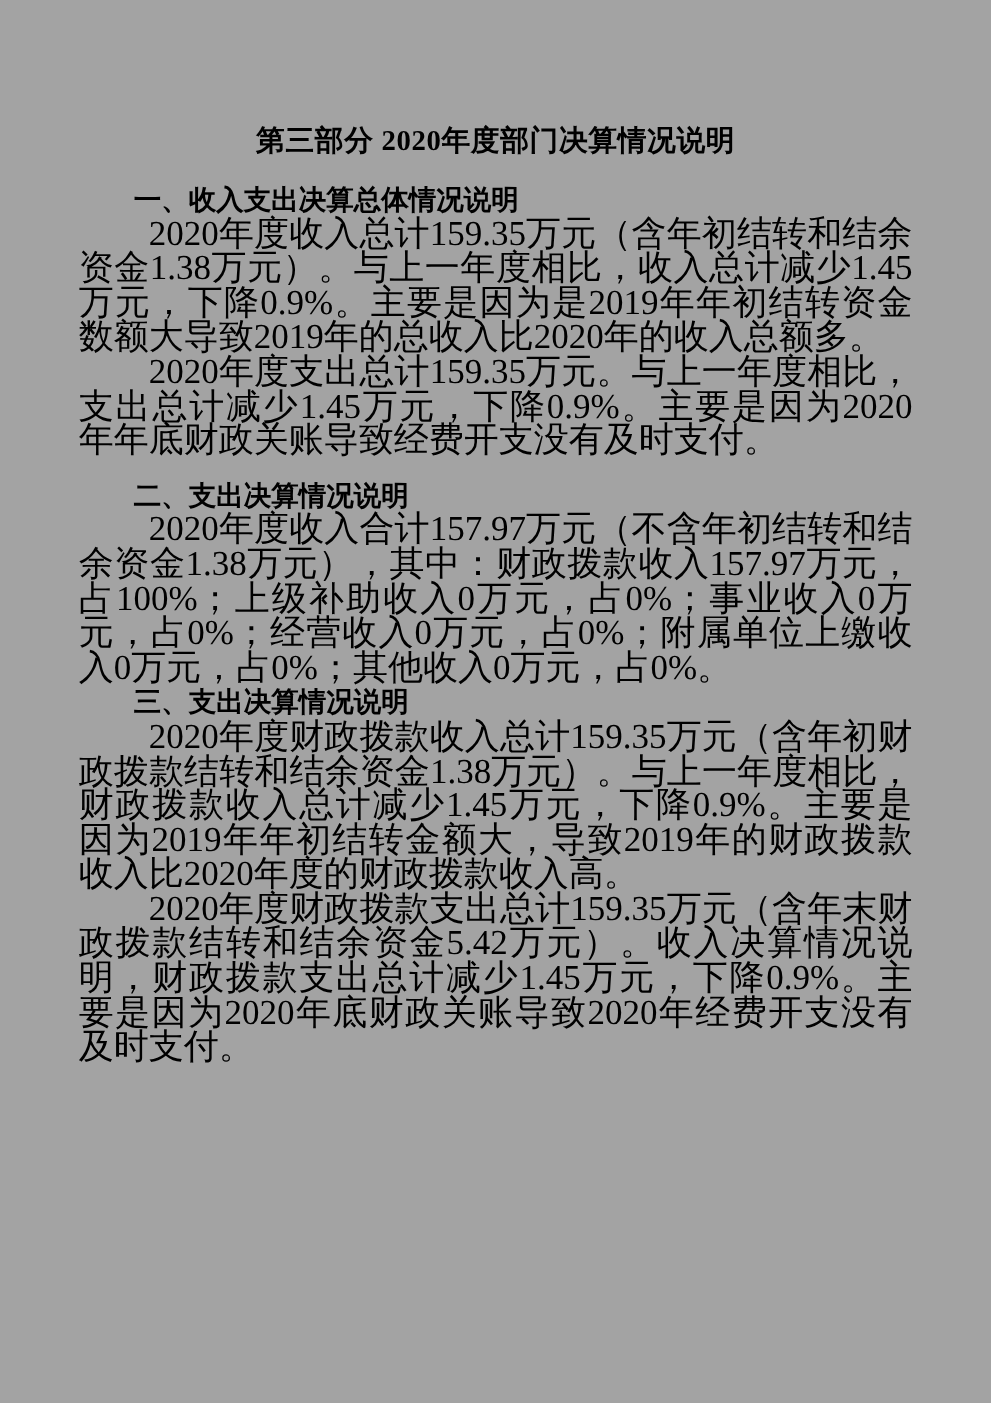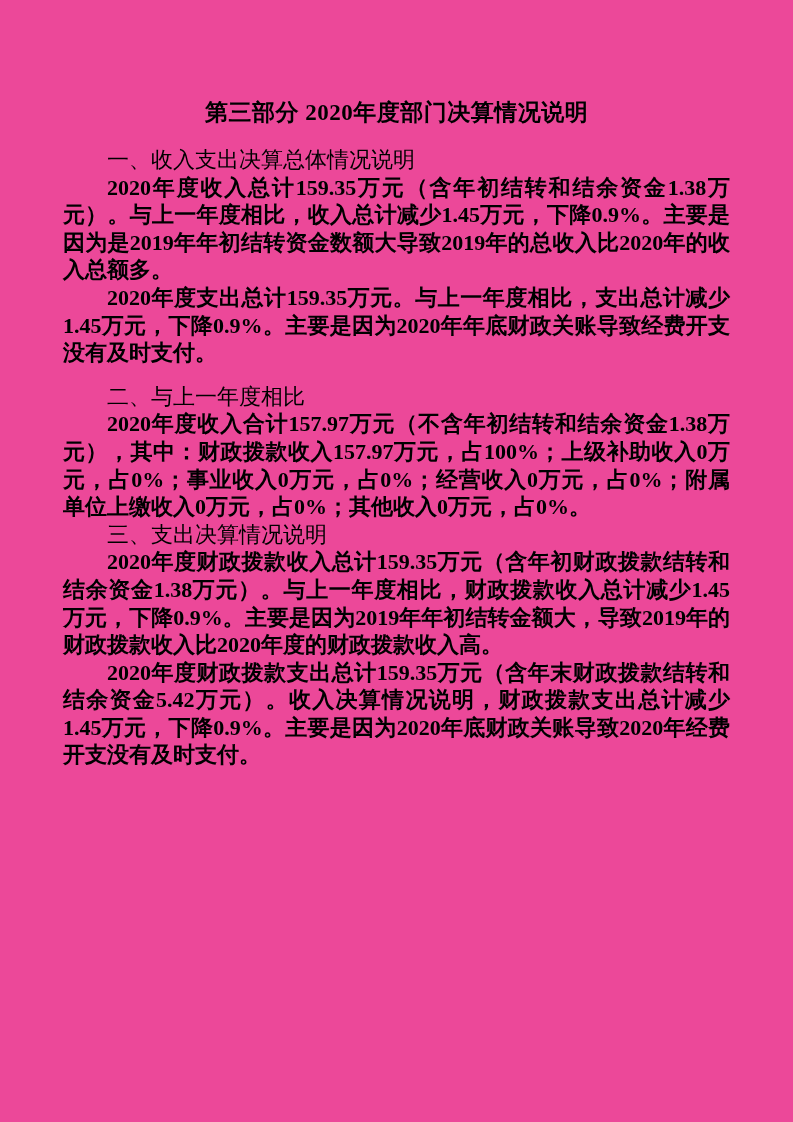--- a/index.html
+++ b/index.html
@@ -6,62 +6,62 @@
     margin: 0;
     padding: 0;
     background: #ffffff;
   }
   .page {
     position: relative;
     width: 793px;
     height: 1122px;
     box-sizing: border-box;
     padding: 96px 63px 0 63px;
-    background: #ec4899;
+    background: #a3a3a3;
     color: #000000;
     font-family: "Liberation Serif", "DejaVu Serif", serif;
     overflow: hidden;
   }
   .doc-title {
     font-size: 23px;
     font-weight: bold;
     line-height: 33px;
     text-align: center;
     margin: 0 0 17px 0;
     letter-spacing: 0.5px;
   }
   .sec-heading {
     font-size: 22px;
-    font-weight: normal;
+    font-weight: bold;
     line-height: 27.6px;
     margin: 0;
     text-indent: 2em;
     text-align: left;
     white-space: nowrap;
   }
   .sec-heading.gap-before {
     margin-top: 16px;
   }
   .body-par {
-    font-size: 22px;
-    font-weight: bold;
+    font-size: 28px;
+    font-weight: normal;
     line-height: 27.6px;
     margin: 0;
     text-indent: 2em;
     text-align: justify;
   }
 </style>
 </head>
 <body>
 
 <div class="page">
   <h1 class="doc-title">第三部分 2020年度部门决算情况说明</h1>
   <div id="doc-body">
       <h2 class="sec-heading">一、收入支出决算总体情况说明</h2>
       <p class="body-par">2020年度收入总计159.35万元（含年初结转和结余资金1.38万元）。与上一年度相比，收入总计减少1.45万元，下降0.9%。主要是因为是2019年年初结转资金数额大导致2019年的总收入比2020年的收入总额多。</p>
       <p class="body-par">2020年度支出总计159.35万元。与上一年度相比，支出总计减少1.45万元，下降0.9%。主要是因为2020年年底财政关账导致经费开支没有及时支付。</p>
-      <h2 class="sec-heading gap-before">二、与上一年度相比</h2>
+      <h2 class="sec-heading gap-before">二、支出决算情况说明</h2>
       <p class="body-par">2020年度收入合计157.97万元（不含年初结转和结余资金1.38万元），其中：财政拨款收入157.97万元，占100%；上级补助收入0万元，占0%；事业收入0万元，占0%；经营收入0万元，占0%；附属单位上缴收入0万元，占0%；其他收入0万元，占0%。</p>
       <h2 class="sec-heading">三、支出决算情况说明</h2>
       <p class="body-par">2020年度财政拨款收入总计159.35万元（含年初财政拨款结转和结余资金1.38万元）。与上一年度相比，财政拨款收入总计减少1.45万元，下降0.9%。主要是因为2019年年初结转金额大，导致2019年的财政拨款收入比2020年度的财政拨款收入高。</p>
       <p class="body-par">2020年度财政拨款支出总计159.35万元（含年末财政拨款结转和结余资金5.42万元）。收入决算情况说明，财政拨款支出总计减少1.45万元，下降0.9%。主要是因为2020年底财政关账导致2020年经费开支没有及时支付。</p>
     </div>
 </div>
 
 </body></html>

